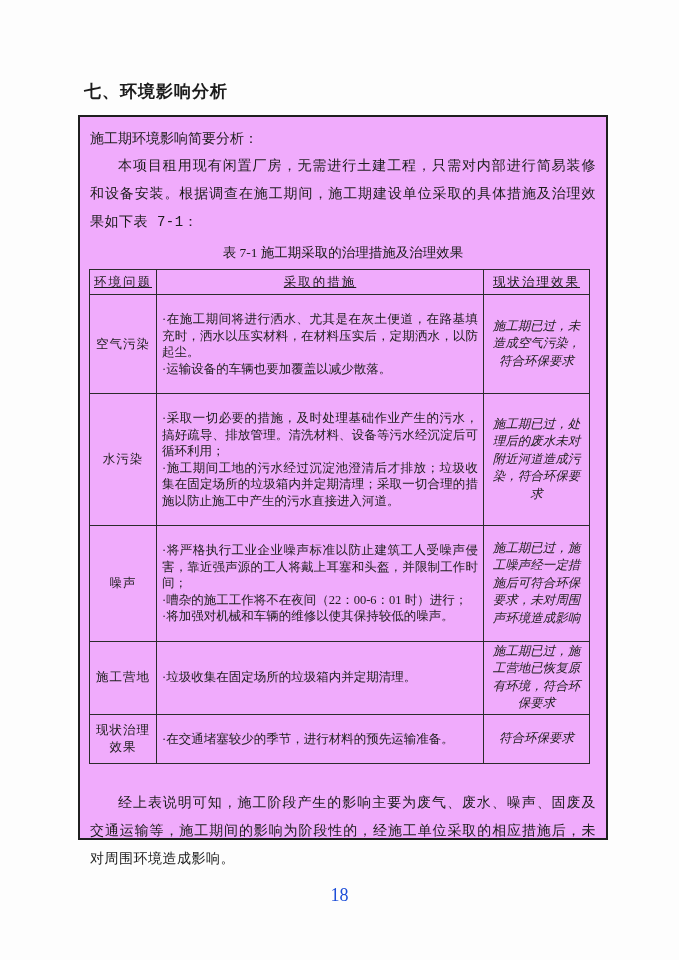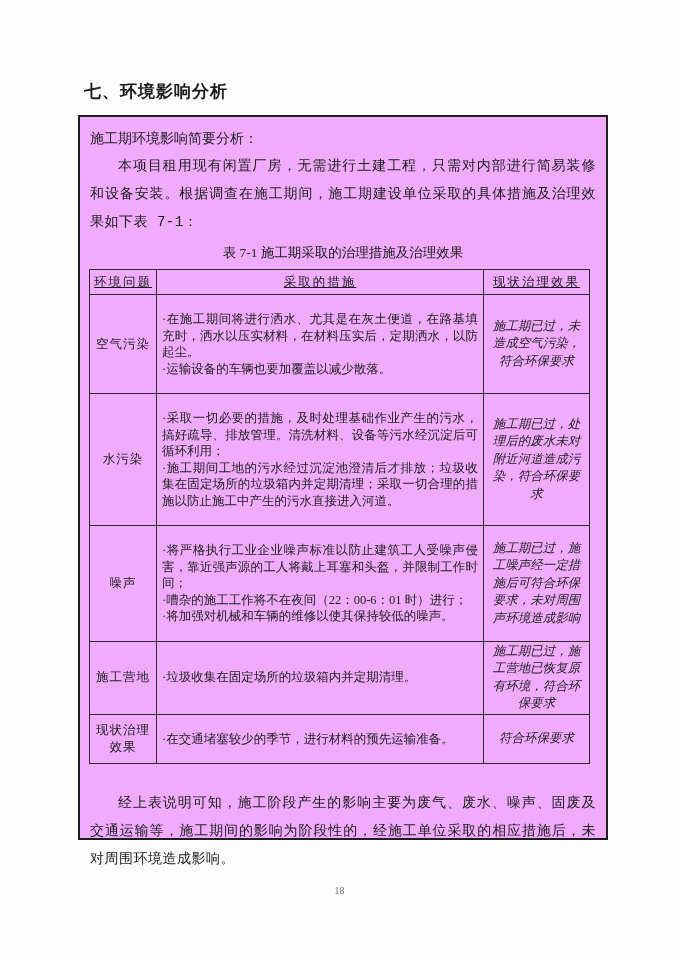--- a/index.html
+++ b/index.html
@@ -105,22 +105,22 @@
     text-align: justify;
     margin-top: 25px;
     letter-spacing: 0.5px;
   }
   .page-number {
     position: absolute;
     left: 0;
     right: 0;
     top: 885px;
     text-align: center;
-    font-size: 10px;
-    color: #737373;
+    font-size: 18px;
+    color: #1d4ed8;
   }
 </style>
 </head>
 <body>
 
 <div class="section-title">七、环境影响分析</div>
 
 <div class="doc-box">
 
   <div class="intro-heading">施工期环境影响简要分析：</div>

